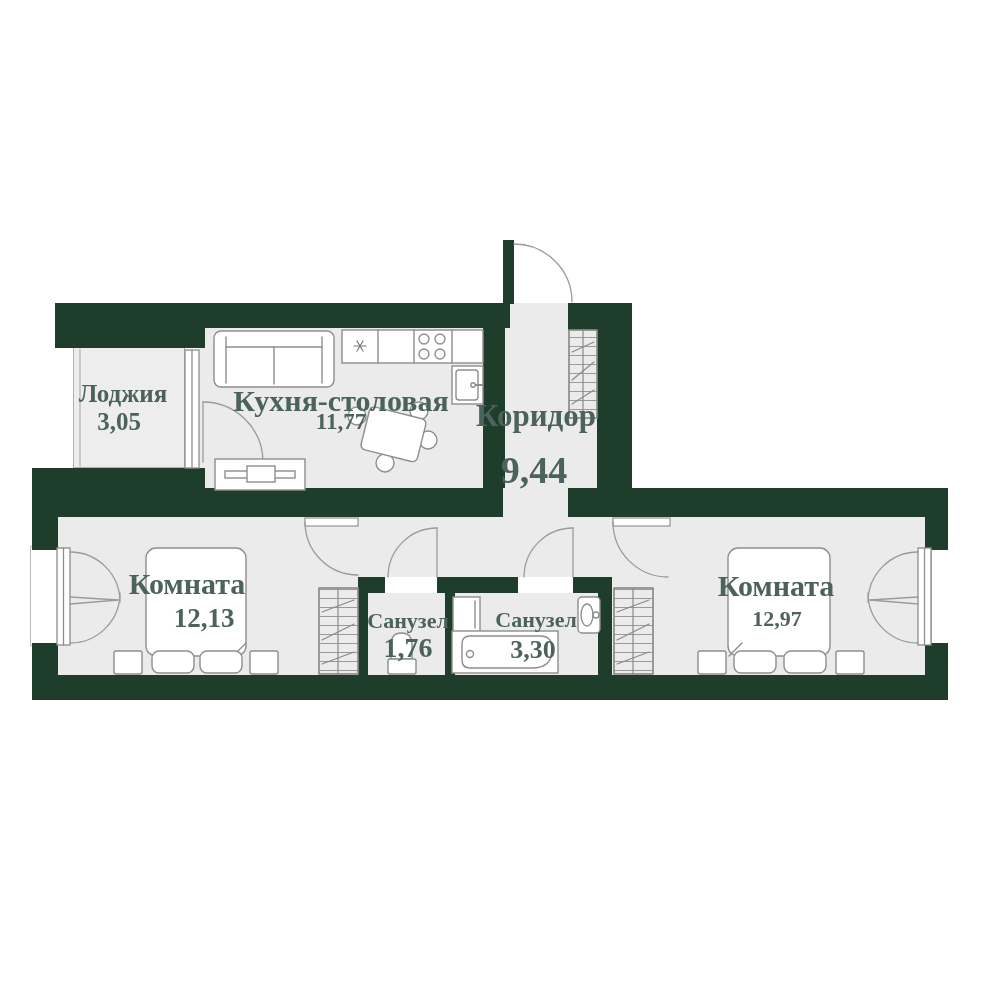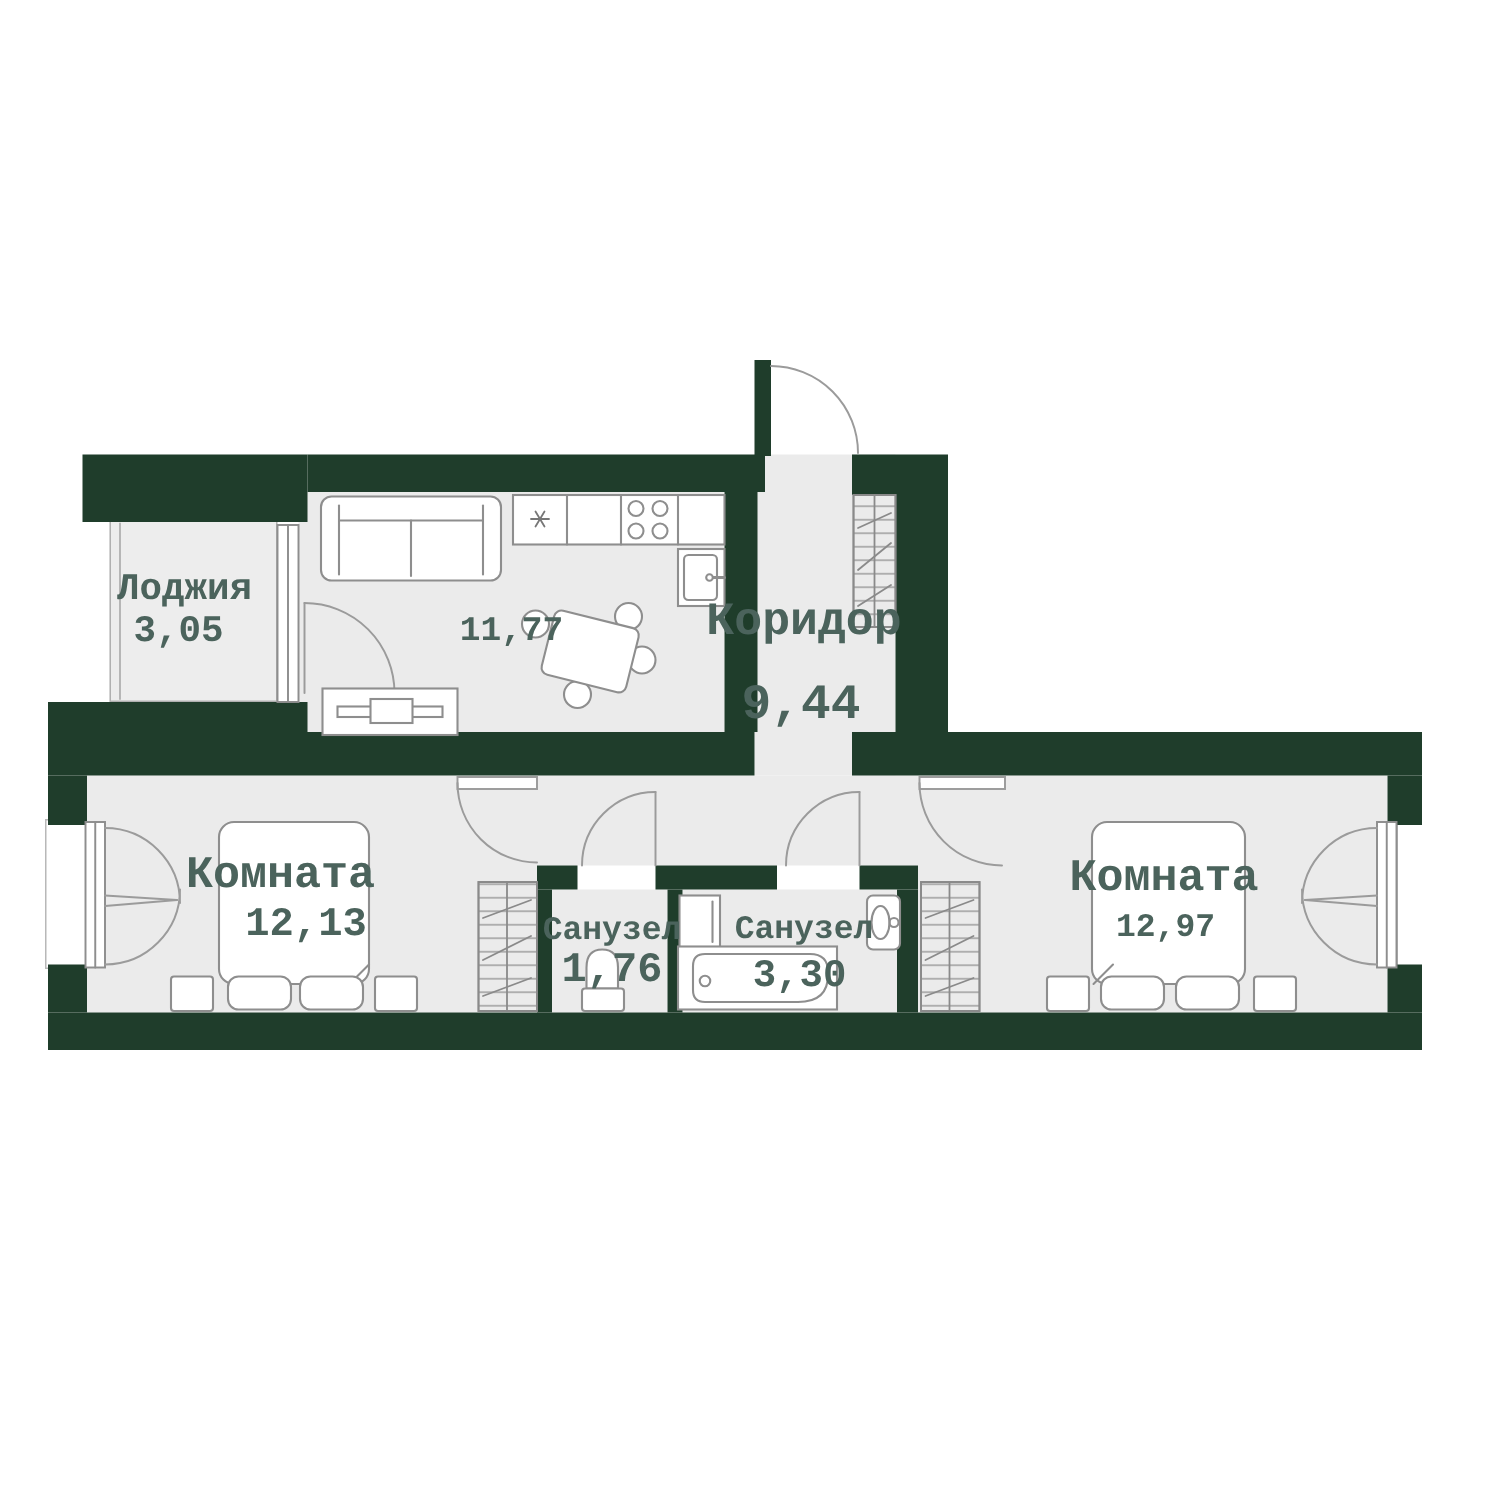--- a/index.html
+++ b/index.html
@@ -1,17 +1,17 @@
 <!DOCTYPE html>
 <html style="--wall: #1f3d2b; --floor: #ebebeb; --floor_light: #ededed; --label: #4b635c; --line: #8e8e8e;"><head>
 <meta charset="utf-8">
 <style>
   html,body{margin:0;padding:0;background:#fff;}
   .plan{position:relative;width:948px;height:1000px;background:#fff;overflow:hidden;
-        font-family:Liberation Mono, monospace;}
+        font-family:Liberation Serif, serif;}
   .f{position:absolute;background:var(--floor);}
   .w{position:absolute;background:var(--wall);}
   .balc{position:absolute;background:#fff;border:1.5px solid #b8b8b8;box-sizing:border-box;}
   .loggia{position:absolute;background:var(--floor_light);border:1.5px solid #b0b0b0;box-sizing:border-box;}
   .lbl{position:absolute;transform:translate(-50%,-50%);color:var(--label);
        font-weight:600;white-space:nowrap;line-height:1;}
   svg.overlay{position:absolute;left:0;top:0;}
 </style>
 </head>
 <body>
@@ -213,23 +213,24 @@
     </g>
     <g stroke="var(--line)" stroke-width="1.4" fill="#fff">
       <rect x="578" y="597" width="22" height="36" rx="4"></rect>
       <ellipse cx="587" cy="615" rx="6" ry="11" fill="none"></ellipse>
       <circle cx="596" cy="615" r="3" fill="none"></circle>
     </g>
   </svg>
 
   <div class="lbl" style="left:123px;top:393px;font-size:25px">Лоджия</div>
   <div class="lbl" style="left:119px;top:421px;font-size:25px">3,05</div>
+  <div class="lbl" style="left:341px;top:401px;font-size:30px">Кухня-столовая</div>
   <div class="lbl" style="left:341px;top:421px;font-size:23px">11,77</div>
   <div class="lbl" style="left:536px;top:415px;font-size:31px">Коридор</div>
-  <div class="lbl" style="left:534px;top:470px;font-size:33px">9,44</div>
+  <div class="lbl" style="left:534px;top:470px;font-size:38px">9,44</div>
   <div class="lbl" style="left:187px;top:584px;font-size:30px">Комната</div>
   <div class="lbl" style="left:204px;top:618px;font-size:27px">12,13</div>
   <div class="lbl" style="left:408px;top:621px;font-size:22px">Санузел</div>
   <div class="lbl" style="left:408px;top:648px;font-size:28px">1,76</div>
   <div class="lbl" style="left:536px;top:620px;font-size:22px">Санузел</div>
   <div class="lbl" style="left:533px;top:650px;font-size:26px">3,30</div>
   <div class="lbl" style="left:776px;top:586px;font-size:30px">Комната</div>
   <div class="lbl" style="left:777px;top:619px;font-size:22px">12,97</div>
 
 </div>

